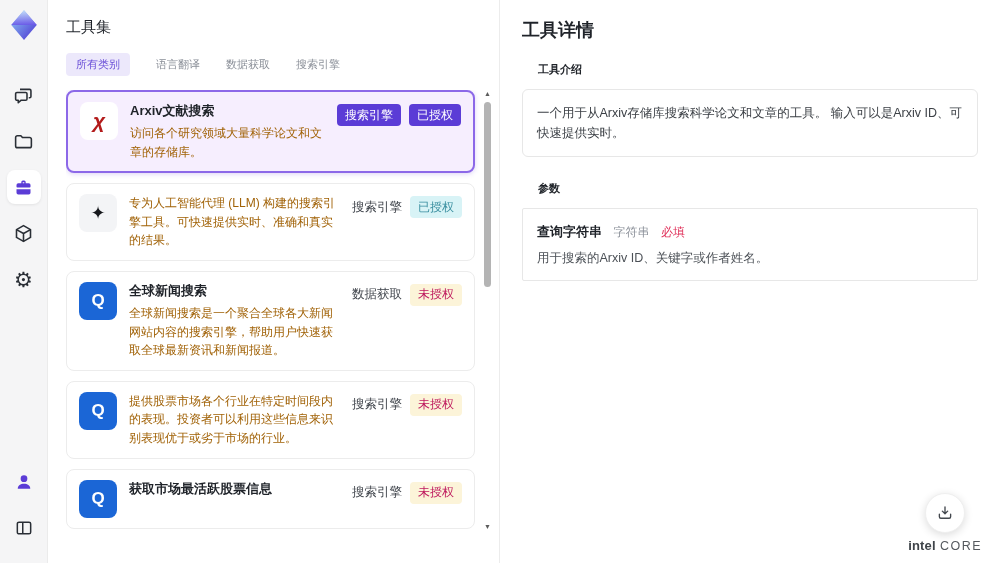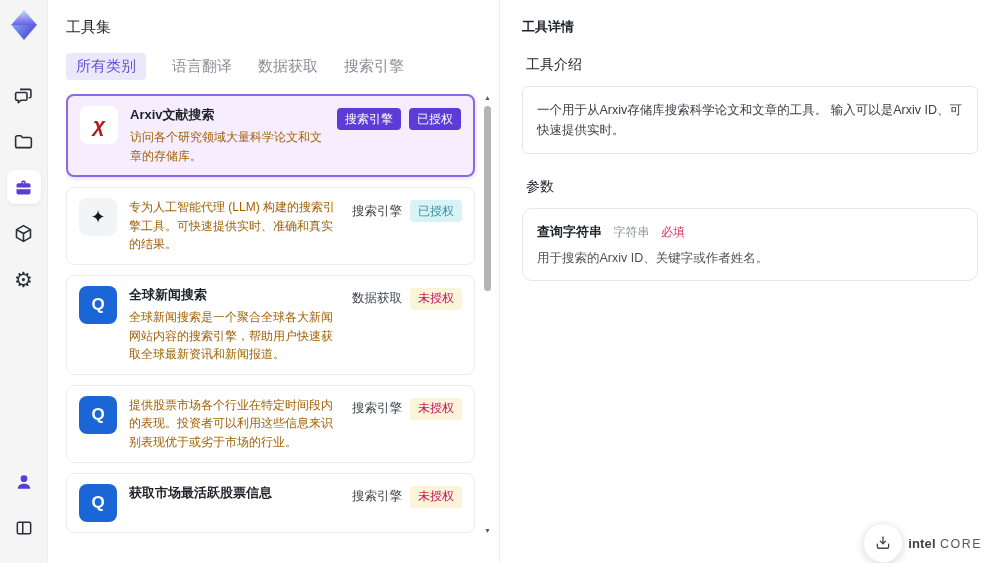--- a/index.html
+++ b/index.html
@@ -16,21 +16,21 @@
   .nav-btn.active { background:#ffffff; color:#5b3cd6; box-shadow:0 1px 3px rgba(0,0,0,.08); }
   .nav-btn svg { display:block; }
   .gear-glyph { font-size:21px; line-height:1; color:#2a2f36; }
   .sidebar .spacer { flex:1; }
 
   
   .tools-panel { width:452px; flex:0 0 452px; border-right:1px solid #ececec;
     padding:18px 0 0 18px; position:relative; }
   .panel-title { font-size:15px; font-weight:400; margin-bottom:16px; }
   .tabs { display:flex; align-items:center; gap:26px; margin-bottom:14px; }
-  .tab { font-size:15px; color:#8a8f98; background:transparent; border:none; cursor:pointer;
+  .tab { font-size:11px; color:#8a8f98; background:transparent; border:none; cursor:pointer;
     padding:4px 0;text-align:center; }
   .tab.active { background:#ece8fb; color:#6a4fd8; padding:4px 10px; border-radius:4px; }
 
   .tool-list { position:relative; padding-right:24px; display:flex; flex-direction:column;
     gap:10px; height:445px; overflow:hidden; }
   .tool-card { border:1px solid #ececec; border-radius:8px; background:#fff;
     padding:10px 12px; display:flex; gap:12px; cursor:pointer; }
   .tool-card.selected { border:2px solid #8c68e8; background:#f6eefe;
     box-shadow:0 1px 5px rgba(120,80,220,.25); }
   .icon-tile { width:38px; height:38px; border-radius:8px; flex:0 0 38px;
@@ -54,31 +54,31 @@
   
   .scrollbar { position:absolute; right:6px; top:0; bottom:4px; width:11px; }
   .scroll-arrow { position:absolute; left:0; width:11px; text-align:center; font-size:7px;
     color:#5c5c5c; cursor:pointer; line-height:8px; }
   .scroll-arrow.up { top:0; } .scroll-arrow.down { bottom:0; }
   .scroll-thumb { position:absolute; top:12px; left:2px; width:7px; height:185px;
     background:#b4b4b4; border-radius:4px; cursor:grab; }
 
   
   .details-panel { flex:1; padding:18px 22px; position:relative; }
-  .details-title { font-size:13px; font-weight:700; margin-bottom:20px; }
-  .section-heading { font-size:14px; font-weight:400; margin:14px 4px 12px; }
+  .details-title { font-size:18px; font-weight:700; margin-bottom:20px; }
+  .section-heading { font-size:11px; font-weight:700; margin:14px 16px 12px; }
   .info-box { border:1px solid #e7e7e7; border-radius:6px; padding:13px 14px;
     font-size:12.5px; color:#3c4046; line-height:1.6; }
-  .param-box { border:1px solid #e7e7e7; border-radius:10px; padding:13px 14px; }
+  .param-box { border:1px solid #e7e7e7; border-radius:2px; padding:13px 14px; }
   .param-name { font-size:13px; font-weight:700; display:inline; }
   .param-type { font-size:12px; color:#8a8f98; margin-left:7px; }
   .param-required { font-size:12px; color:#e0315a; margin-left:7px; }
   .param-desc { font-size:12.5px; color:#4c5157; margin-top:9px; }
 
-  .fab-area { position:absolute; right:18px; bottom:0; display:flex; flex-direction:row;
+  .fab-area { position:absolute; right:18px; bottom:10px; display:flex; flex-direction:column;
     align-items:center; gap:5px; }
   .fab { width:40px; height:40px; border-radius:50%; background:#fff; border:1px solid #efefef;
     box-shadow:0 2px 8px rgba(0,0,0,.14); display:grid; place-items:center; cursor:pointer; }
   .brand { font-size:13px; color:#3f4449; display:flex; align-items:baseline; gap:4px; }
   .brand-intel { font-weight:700; letter-spacing:.2px; }
   .brand-core { font-size:12.5px; letter-spacing:1.5px; color:#55595e; text-transform:uppercase; }
 </style>
 </head>
 <body>
 

